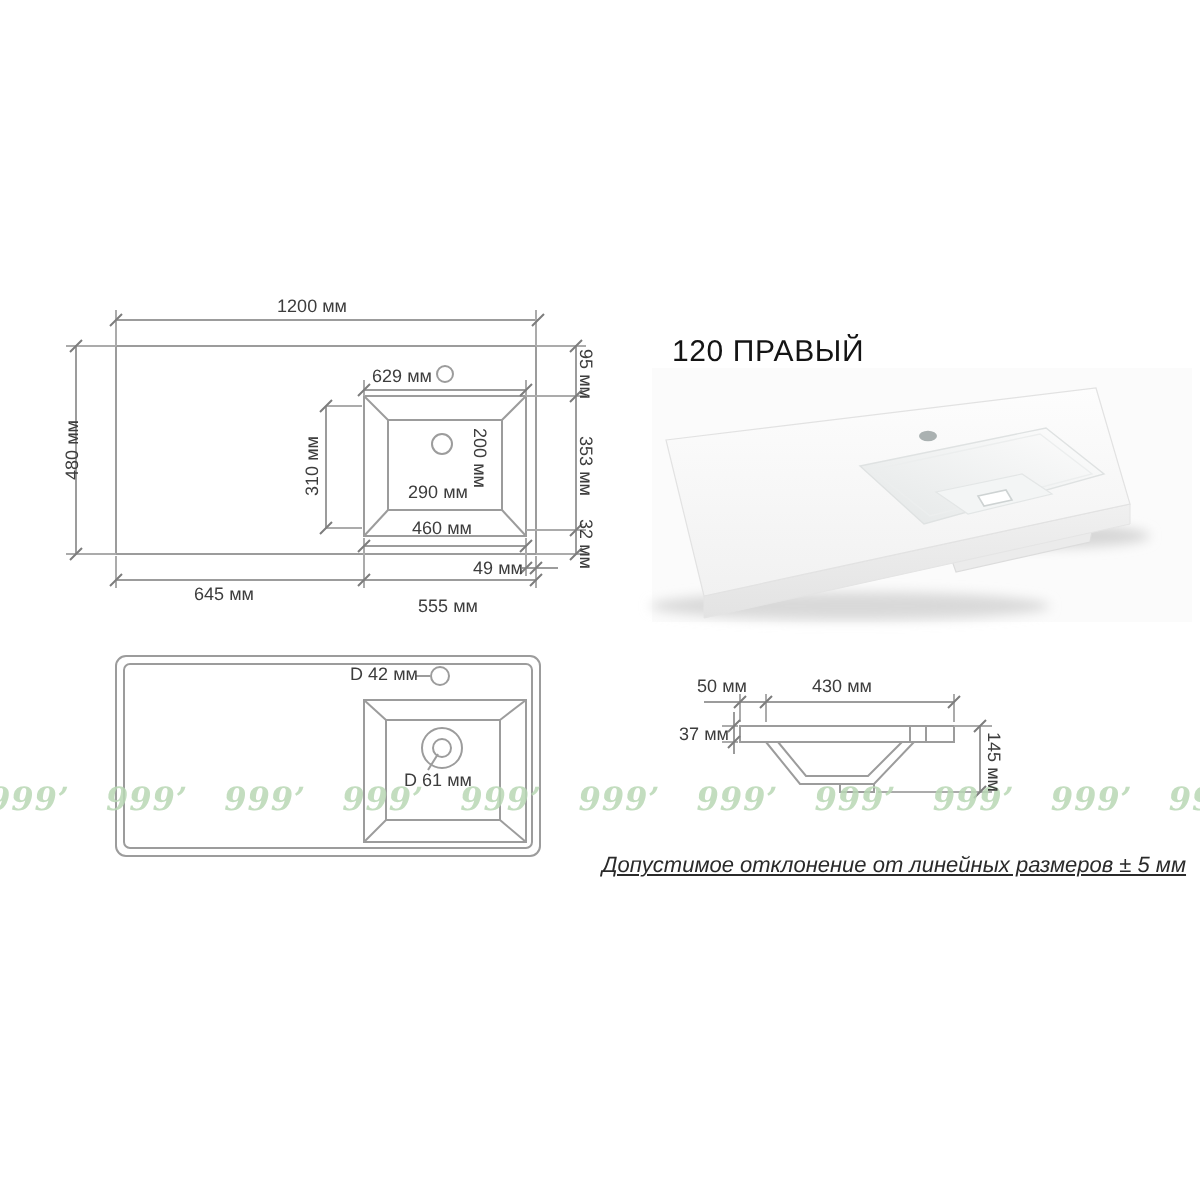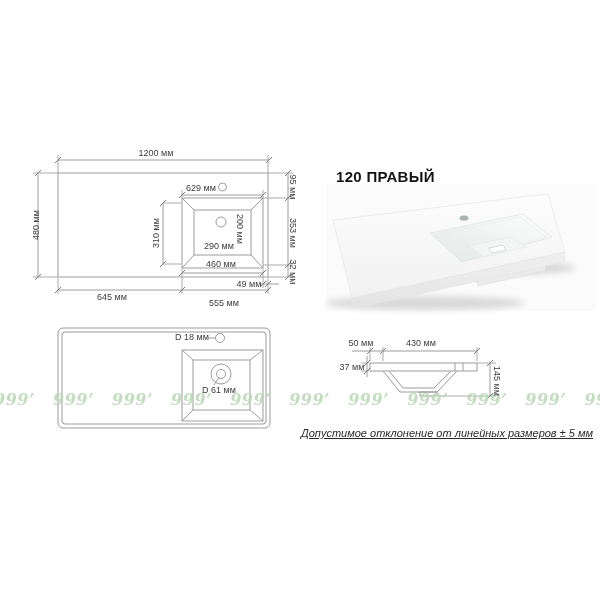--- a/index.html
+++ b/index.html
@@ -7,21 +7,21 @@
           font-family:"Liberation Sans",sans-serif;}
   svg.linework{position:absolute;left:0;top:0;z-index:1;}
   .watermark{position:absolute;left:-6px;top:391px;width:640px;height:20px;z-index:3;
              font-family:"DejaVu Serif",serif;font-weight:bold;font-style:italic;
              font-size:16px;line-height:18px;color:#b9d8b5;opacity:.85;
              white-space:nowrap;overflow:hidden;word-spacing:12px;letter-spacing:.5px;}
   .lbl{position:absolute;z-index:4;font-size:9px;color:#3d3d3d;white-space:nowrap;
        transform:translate(-50%,-50%);}
   .lbl.r90{transform:translate(-50%,-50%) rotate(90deg);}
   .lbl.rm90{transform:translate(-50%,-50%) rotate(-90deg);}
-  .title{position:absolute;left:336px;top:176px;z-index:4;font-size:15px;font-weight:bold;
+  .title{position:absolute;left:336px;top:176px;z-index:4;font-size:15px;font-weight:normal;
          color:#141414;white-space:nowrap;transform:translate(0,-50%);letter-spacing:.3px;}
   .note{position:absolute;left:301px;top:433px;z-index:4;font-size:11px;font-style:italic;
         color:#2a2a2a;white-space:nowrap;transform:translate(0,-50%);text-decoration:underline;}
 </style>
 </head>
 <body>
 
 <div class="canvas">
 
   <svg class="linework" width="600" height="600" viewBox="0 0 600 600">
@@ -131,21 +131,21 @@
   <span class="lbl r90" style="left:293px;top:233px">353 мм</span>
   <span class="lbl r90" style="left:293px;top:272px">32 мм</span>
   <span class="lbl rm90" style="left:156px;top:233px">310 мм</span>
   <span class="lbl r90" style="left:240px;top:229px">200 мм</span>
   <span class="lbl" style="left:219px;top:246px">290 мм</span>
   <span class="lbl" style="left:221px;top:264px">460 мм</span>
   <span class="lbl" style="left:249px;top:284px">49 мм</span>
   <span class="lbl" style="left:112px;top:297px">645 мм</span>
   <span class="lbl" style="left:224px;top:303px">555 мм</span>
 
-  <span class="lbl" style="left:192px;top:337px">D 18 мм</span>
+  <span class="lbl" style="left:192px;top:337px">D 42 мм</span>
   <span class="lbl" style="left:219px;top:390px">D 61 мм</span>
 
   <span class="lbl" style="left:361px;top:343px">50 мм</span>
   <span class="lbl" style="left:421px;top:343px">430 мм</span>
   <span class="lbl" style="left:352px;top:367px">37 мм</span>
   <span class="lbl r90" style="left:497px;top:381px">145 мм</span>
 
   <div class="note">Допустимое отклонение от линейных размеров ± 5 мм</div>
 
 </div>

